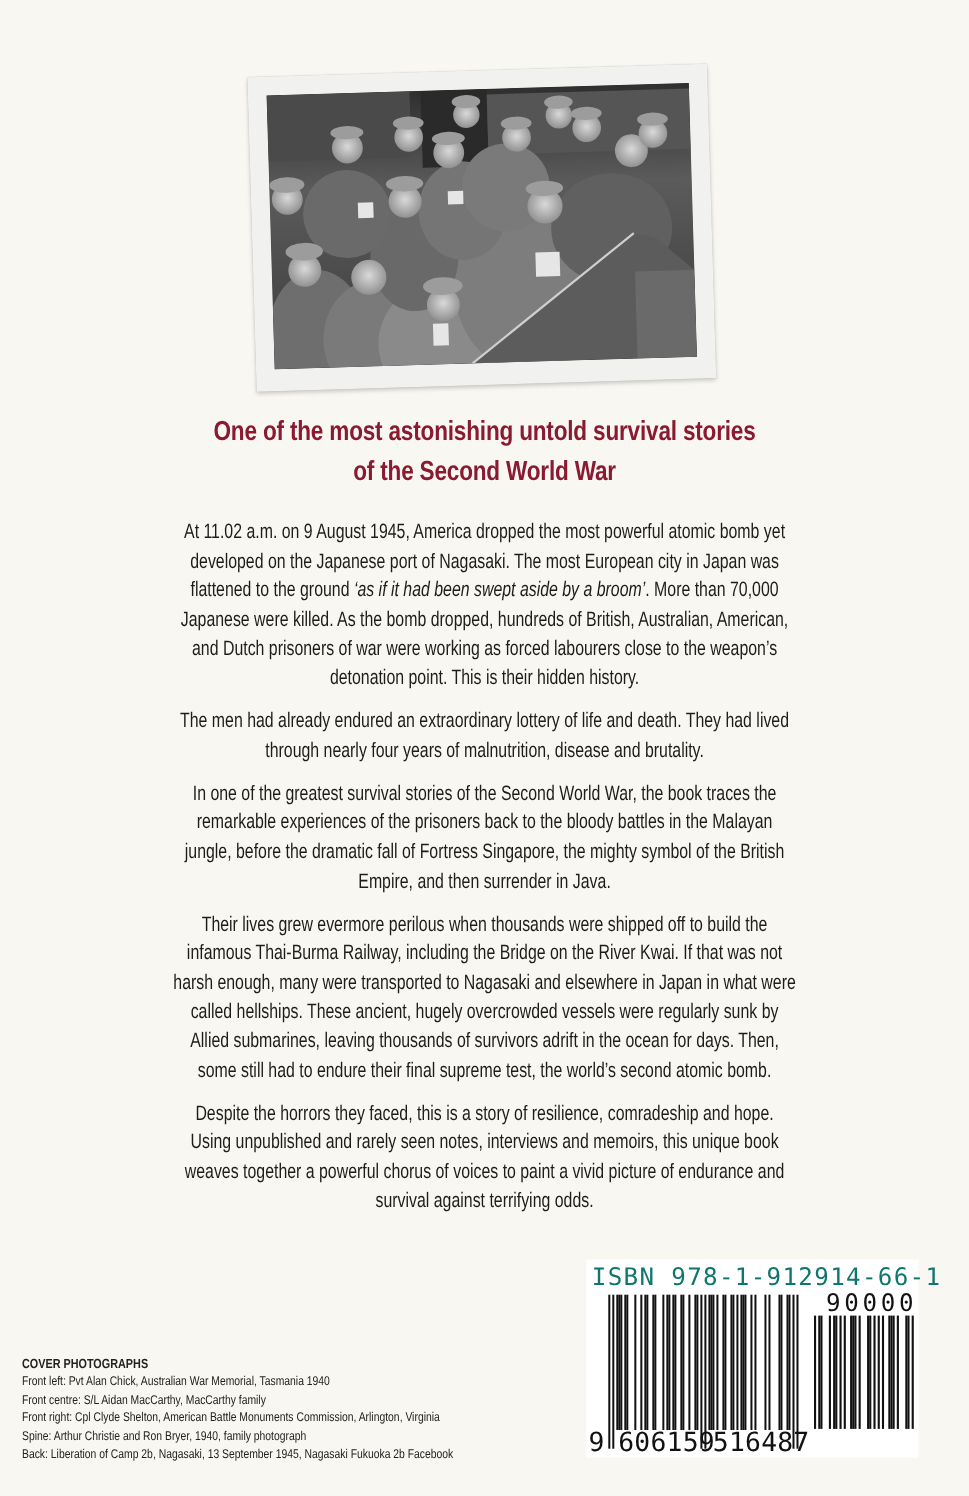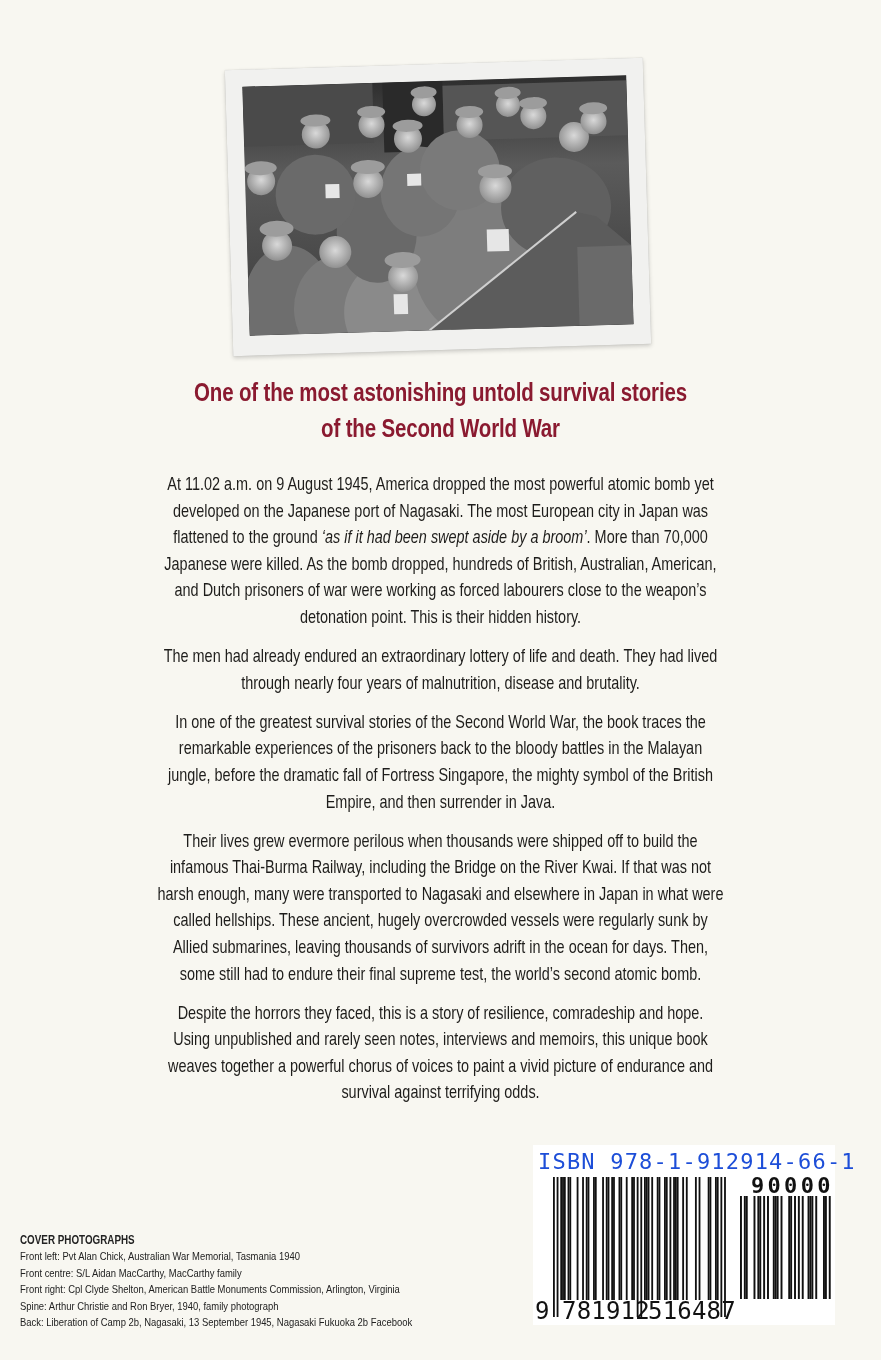--- a/index.html
+++ b/index.html
@@ -98,35 +98,34 @@
       height: 180px;
       background: #ffffff;
     }
     .isbn-text {
       position: absolute;
       left: 5px;
       top: 4px;
       font-family: "DejaVu Sans Mono", monospace;
       font-size: 22px;
       letter-spacing: 1.2px;
-      color: #1d4ed8;
+      color: #0f766e;
       white-space: nowrap;
       transform: scaleX(1.0);
       transform-origin: left top;
     }
     .addon-text {
       position: absolute;
       left: 218px;
       top: 28px;
       font-family: "DejaVu Sans Mono", monospace;
       font-size: 22px;
       letter-spacing: 3.3px;
       color: #111;
       white-space: nowrap;
-      font-weight: bold;
     }
     .ean-digits {
       position: absolute;
       left: 2px;
       top: 152px;
       font-family: "DejaVu Sans Mono", monospace;
       font-size: 24px;
       color: #111;
       white-space: nowrap;
     }
@@ -335,21 +334,21 @@
         <rect x="276.48" y="51" width="1.93" height="103"></rect>
         <rect x="278.41" y="51" width="1.93" height="103"></rect>
         <rect x="282.27" y="51" width="1.93" height="103"></rect>
         <rect x="289.99" y="51" width="1.93" height="103"></rect>
         <rect x="291.92" y="51" width="1.93" height="103"></rect>
         <rect x="295.78" y="51" width="1.93" height="103"></rect>
       </g>
   </svg>
   <div class="ean-digits">
     <span style="left:0px">9</span>
-    <span style="left:27px;letter-spacing:0.2px">781912</span>
+    <span style="left:27px;letter-spacing:0.2px">606159</span>
     <span style="left:113px;letter-spacing:0.2px">516487</span>
   </div>
 </div>
 
 <div class="credits">
   <div class="title">COVER PHOTOGRAPHS</div>
   <div>Front left: Pvt Alan Chick, Australian War Memorial, Tasmania 1940</div>
   <div>Front centre: S/L Aidan MacCarthy, MacCarthy family</div>
   <div>Front right: Cpl Clyde Shelton, American Battle Monuments Commission, Arlington, Virginia</div>
   <div>Spine: Arthur Christie and Ron Bryer, 1940, family photograph</div>

